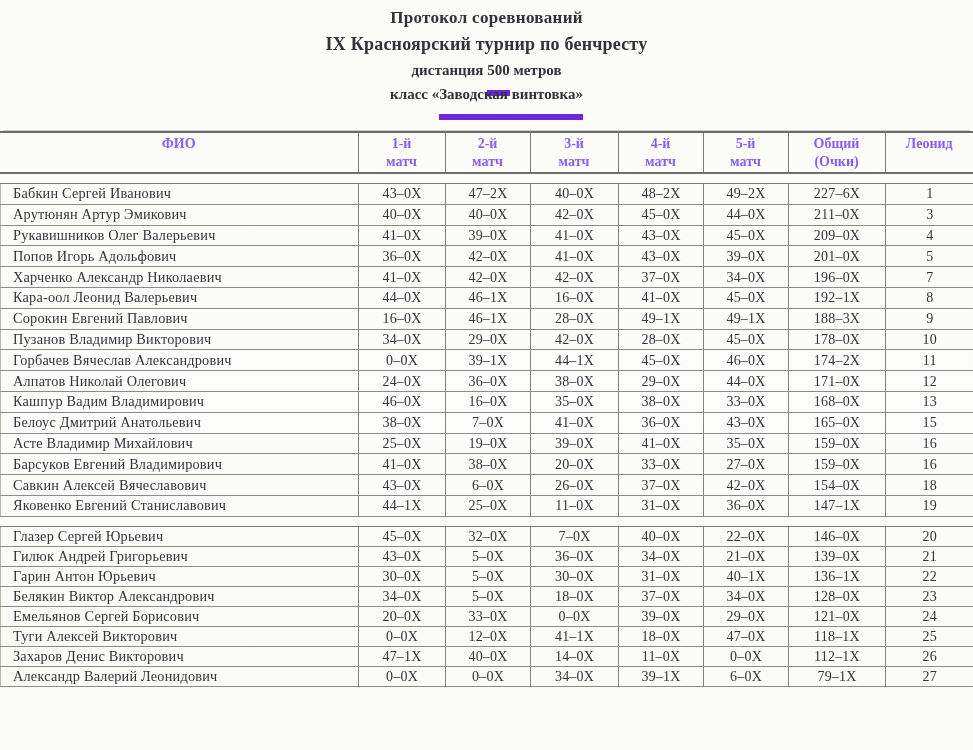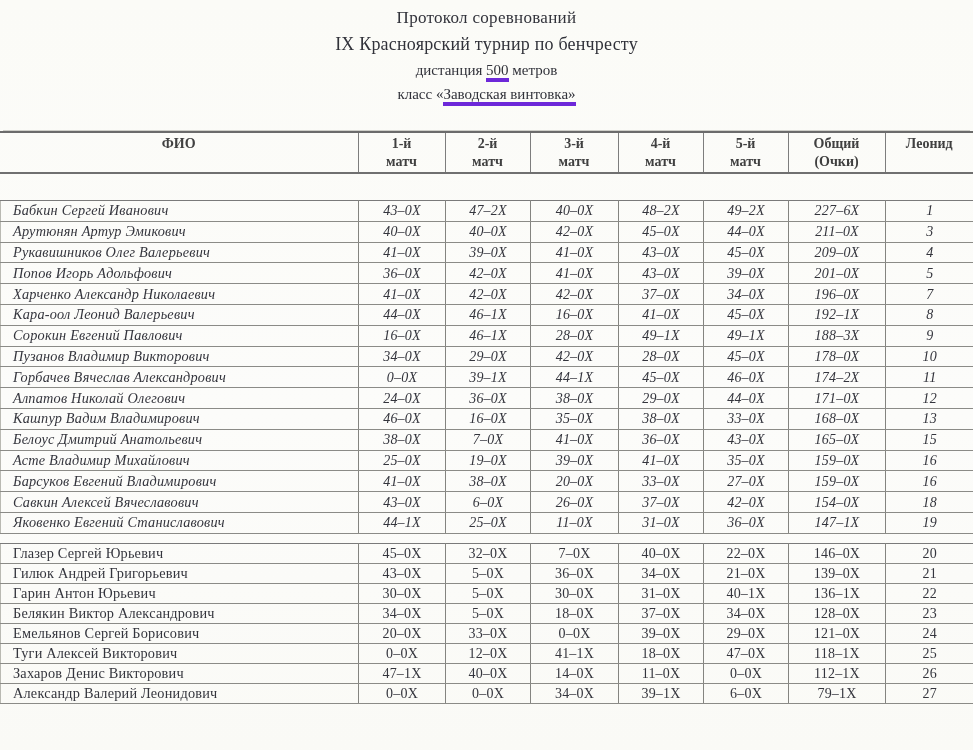--- a/index.html
+++ b/index.html
@@ -16,26 +16,26 @@
   }
   .page {
     position: relative;
     width: 973px;
     height: 750px;
   }
   
   .titles {
     text-align: center;
     padding-top: 5px;
-    font-weight: normal;
+    font-weight: bold;
   }
   .t1 { font-size: 17px;  line-height: 26px; letter-spacing: 0.3px; }
   .t2 { font-size: 18px;  line-height: 27px; letter-spacing: 0.2px; }
   .t3 { font-size: 15px;  line-height: 24px; }
-  .u  { border-bottom: 4px solid #6d28d9; padding-bottom: 0px; }
+  .u  { border-bottom: 6px solid #6d28d9; padding-bottom: 12px; }
 
   
   table.tbl {
     border-collapse: collapse;
     table-layout: fixed;
     width: 973px;
   }
   
   table.hdr {
     margin-top: 25px;
@@ -43,31 +43,31 @@
     border-bottom: 2px solid #707070;
     box-shadow: 0 -4px 0 -3px #cfcfc9;
   }
   table.hdr th {
     vertical-align: top;
     padding: 2px 0 2px;
     font-size: 14px;
     font-weight: bold;
     line-height: 17.5px;
     text-align: center;
-    color: #404040;
+    color: #8b5cf6;
   }
   table.hdr th + th { border-left: 1px solid #7d7d7d; }
   .hl { display: block; }
 
   
   table.body {
     border-top: 1.5px solid #7a7a7a;
     border-left: 1px solid #b9b9b2;
   }
-  table.s1 { margin-top: 26px; font-style: italic; }
+  table.s1 { margin-top: 9px; }
   table.s2 { margin-top: 9px; }
   table.body td {
     border-bottom: 1px solid #8b8b87;
     font-size: 14px;
     text-align: center;
     padding: 0;
     line-height: 19px;
     height: 19.8px;
     white-space: nowrap;
     overflow: hidden;

